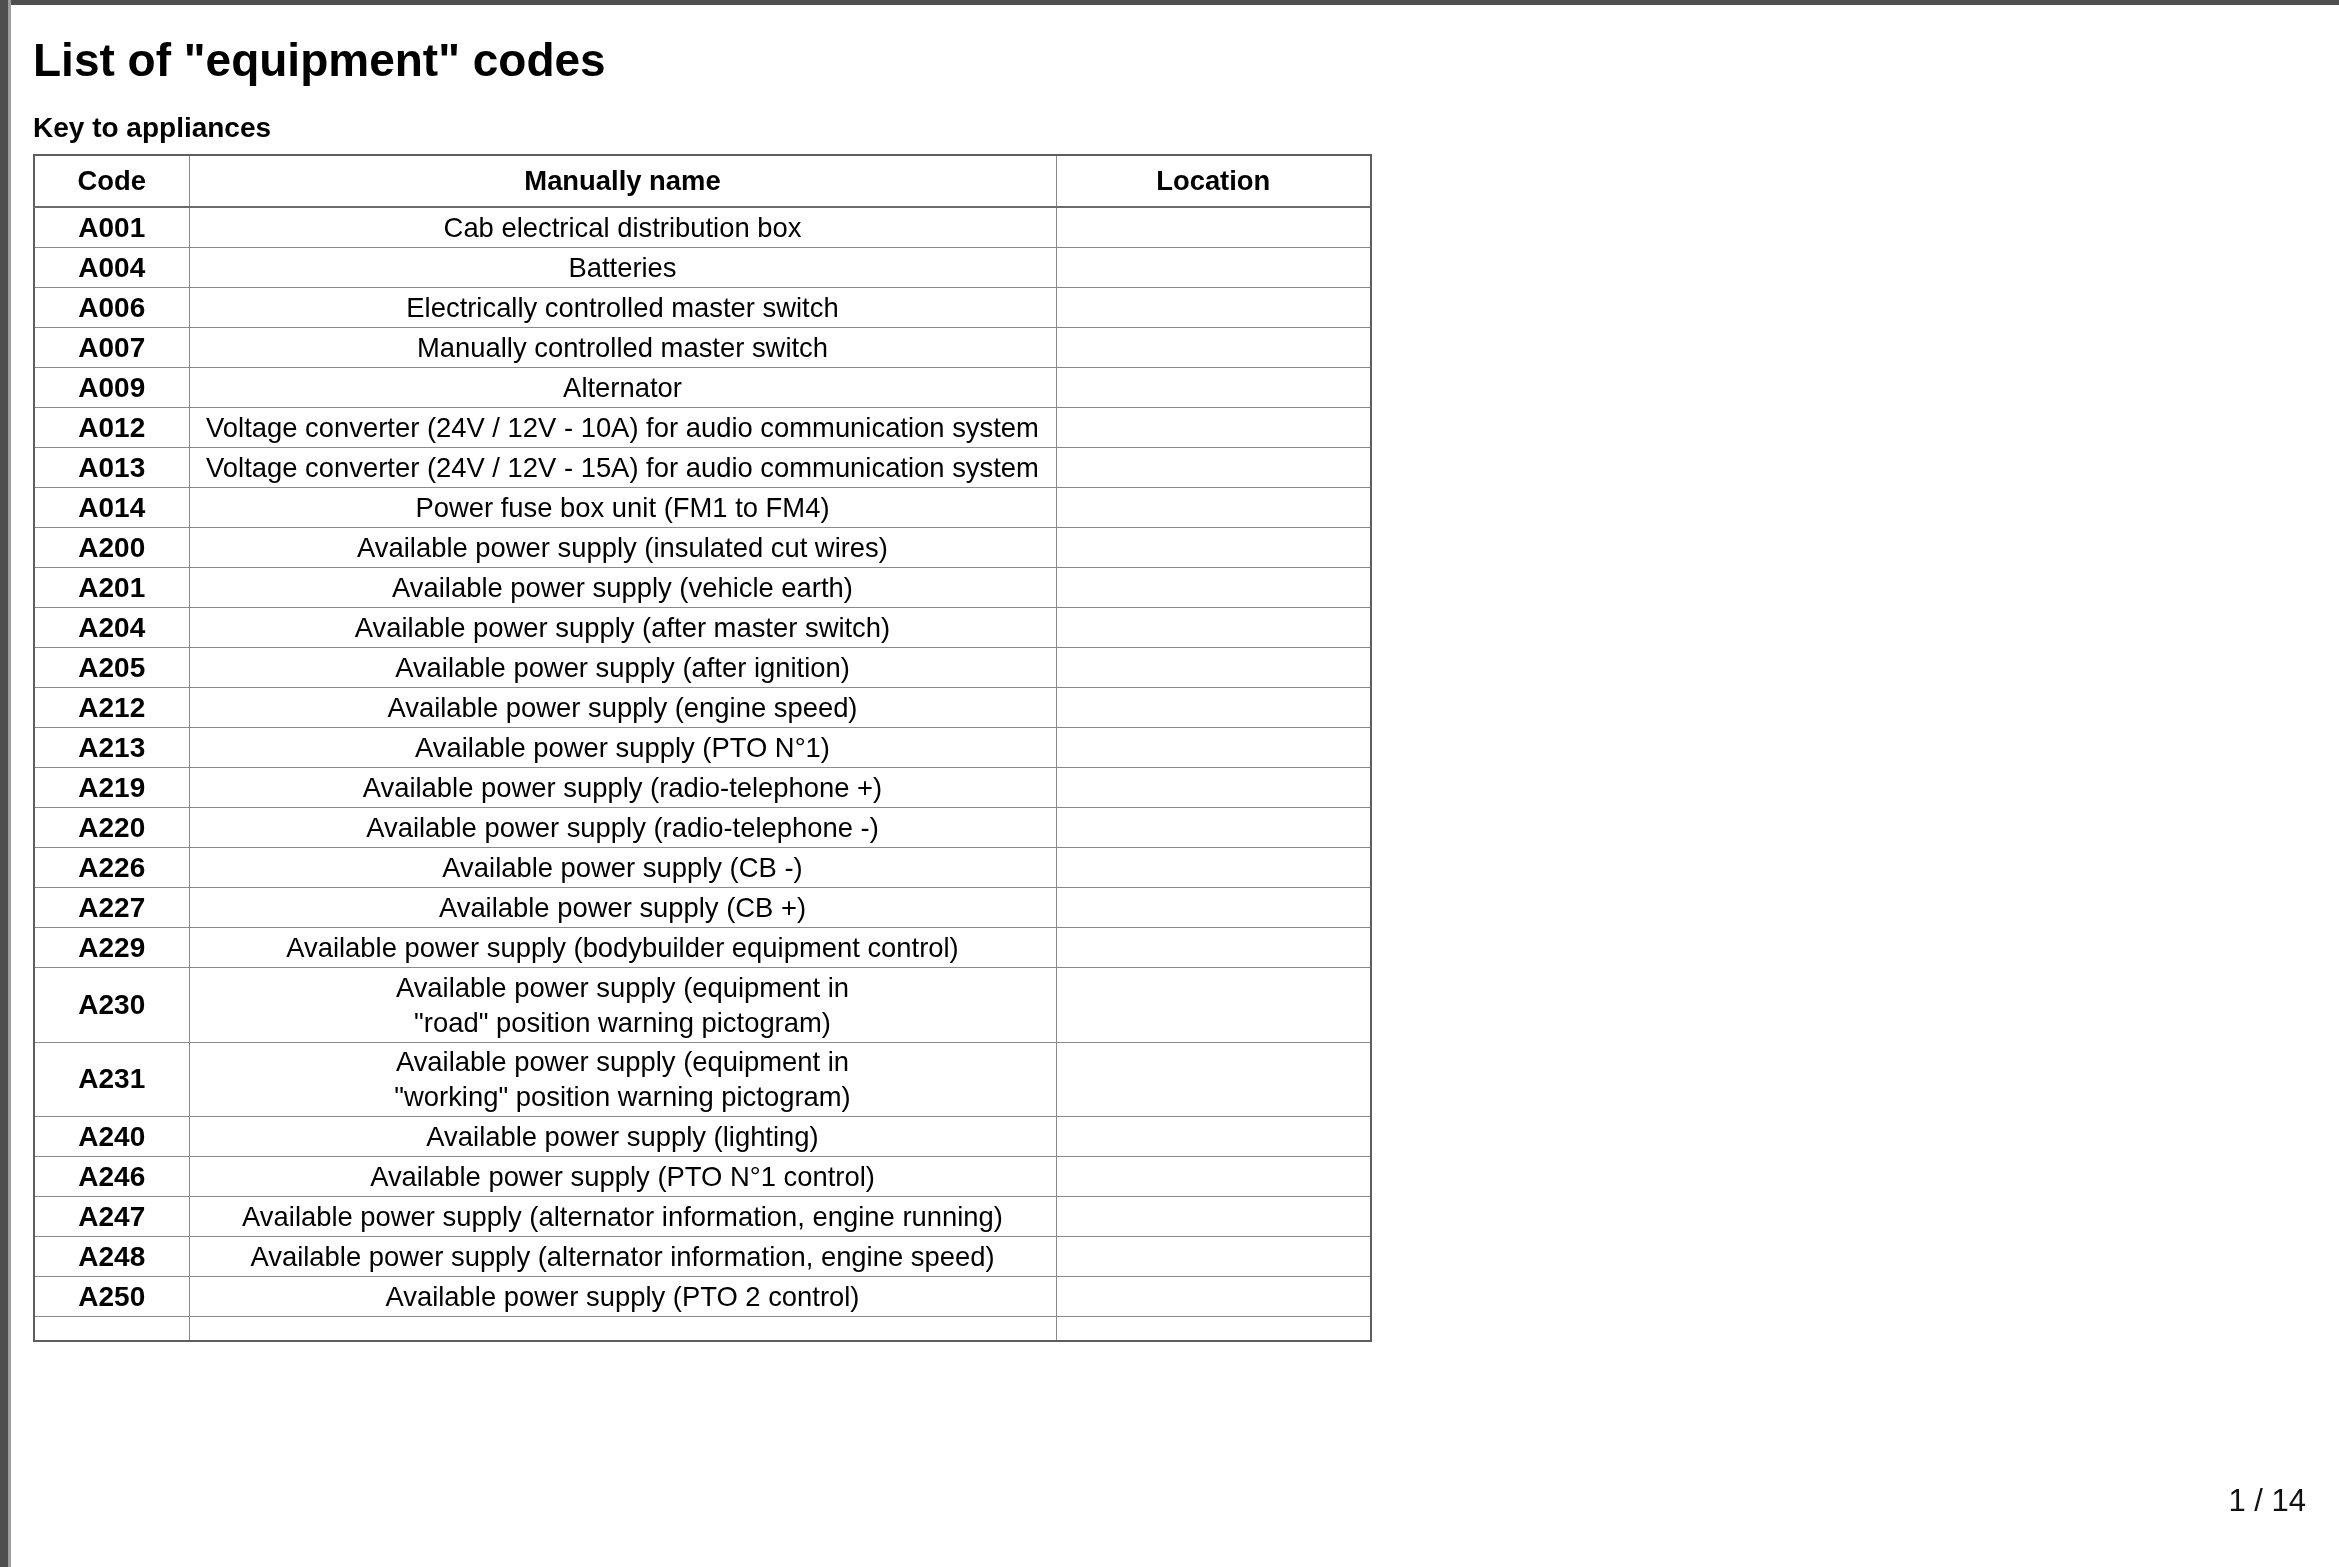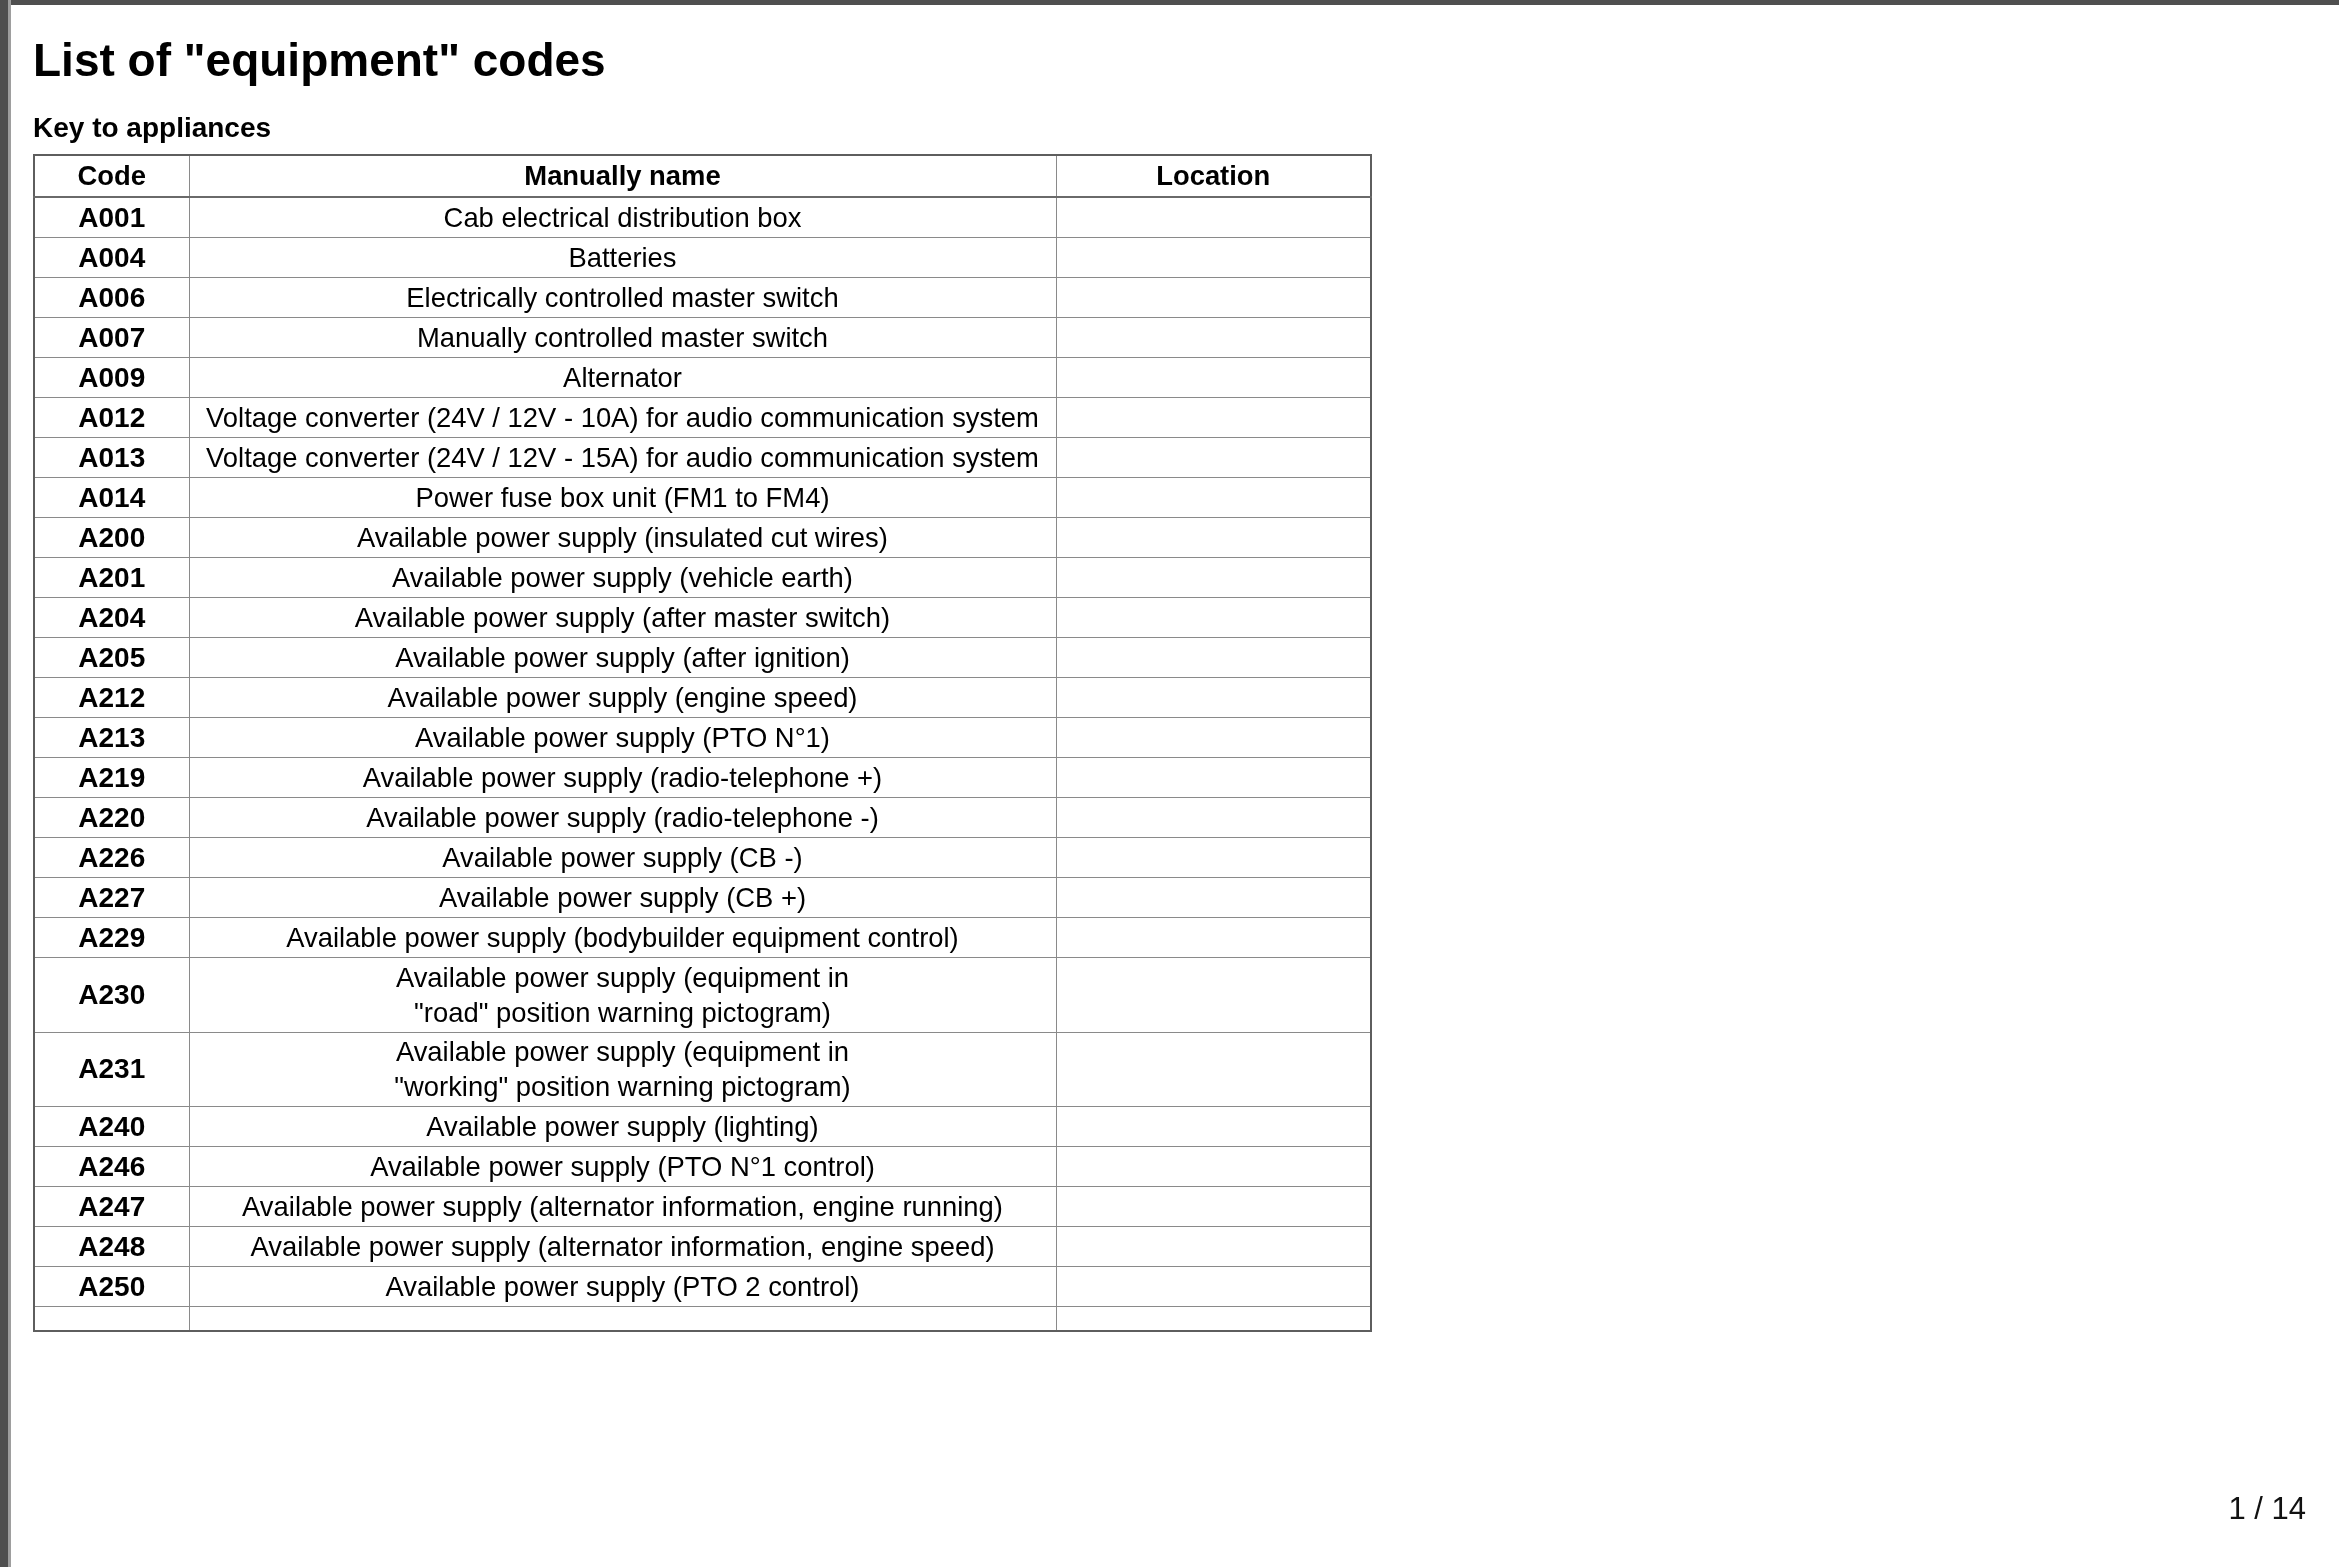--- a/index.html
+++ b/index.html
@@ -56,39 +56,39 @@
   .codes th, .codes td {
     border: 1.8px solid #8a8a8a;
     text-align: center;
     vertical-align: middle;
     padding: 1.8px 5.5px;
     overflow: hidden;
   }
   .codes thead th {
     font-size: 27.4px;
     font-weight: bold;
-    height: 42px;
+    height: 52px;
     border-bottom: 2.7px solid #6a6a6a;
   }
   .codes tbody td { height: 40px; }
   .codes td.code-cell { font-size: 28px; font-weight: bold; }
   .codes td.function-cell {
     font-size: 27.4px;
     font-weight: normal;
     white-space: pre-line;
     line-height: 35px;
   }
   .codes td.location-cell { font-size: 27.4px; }
   .codes tr.tall td { height: 71px; }
   .codes tr.partial td { height: 24px; }
 
   .page-indicator {
     position: absolute;
     right: 33px;
-    bottom: 40px;
+    bottom: 48px;
     font-size: 31px;
     font-weight: normal;
     color: #111111;
   }
 </style>
 </head>
 <body>
 
 <div class="viewport">
   <div class="border-top"></div>

